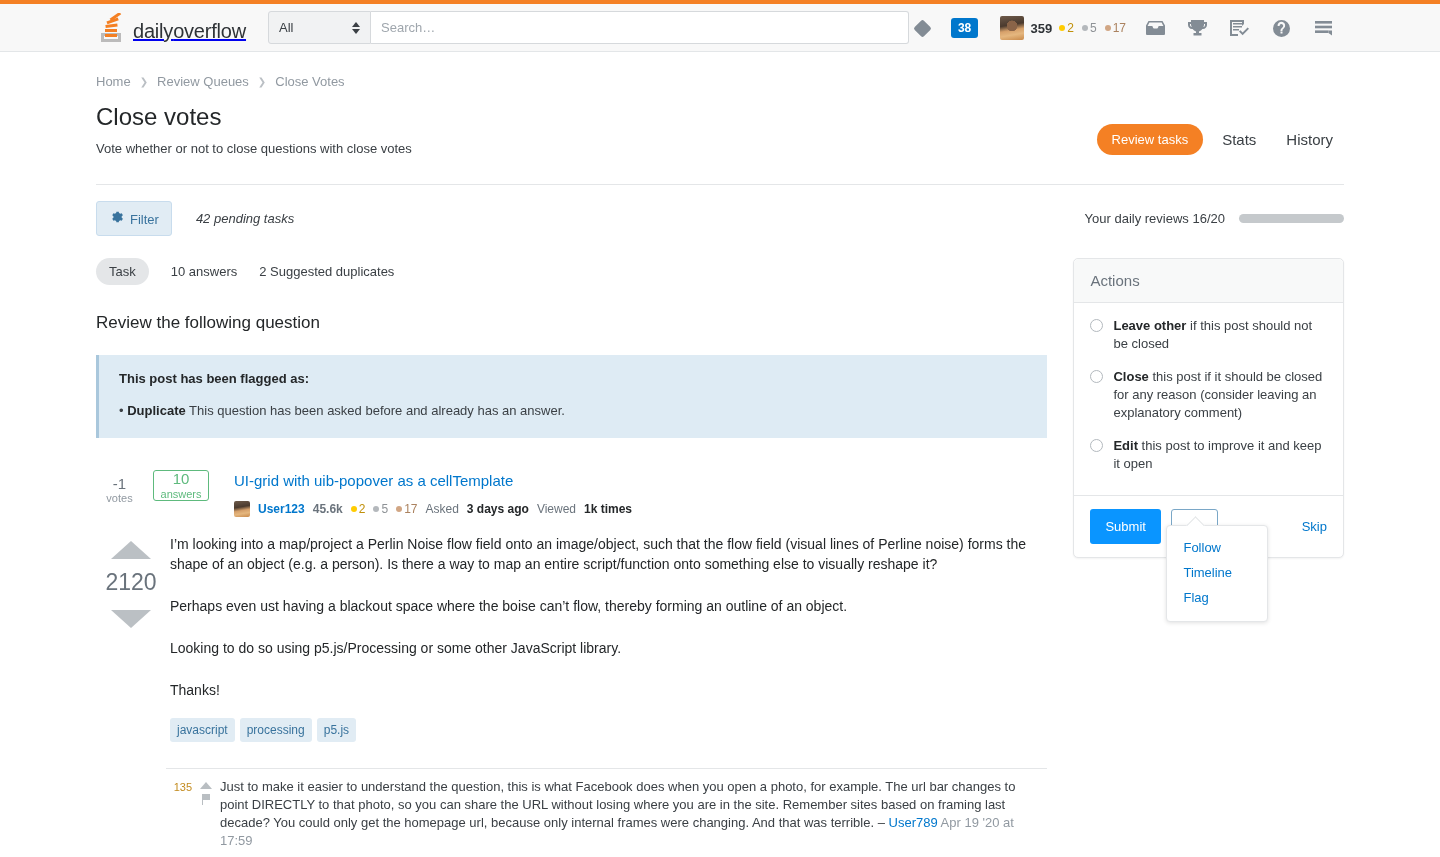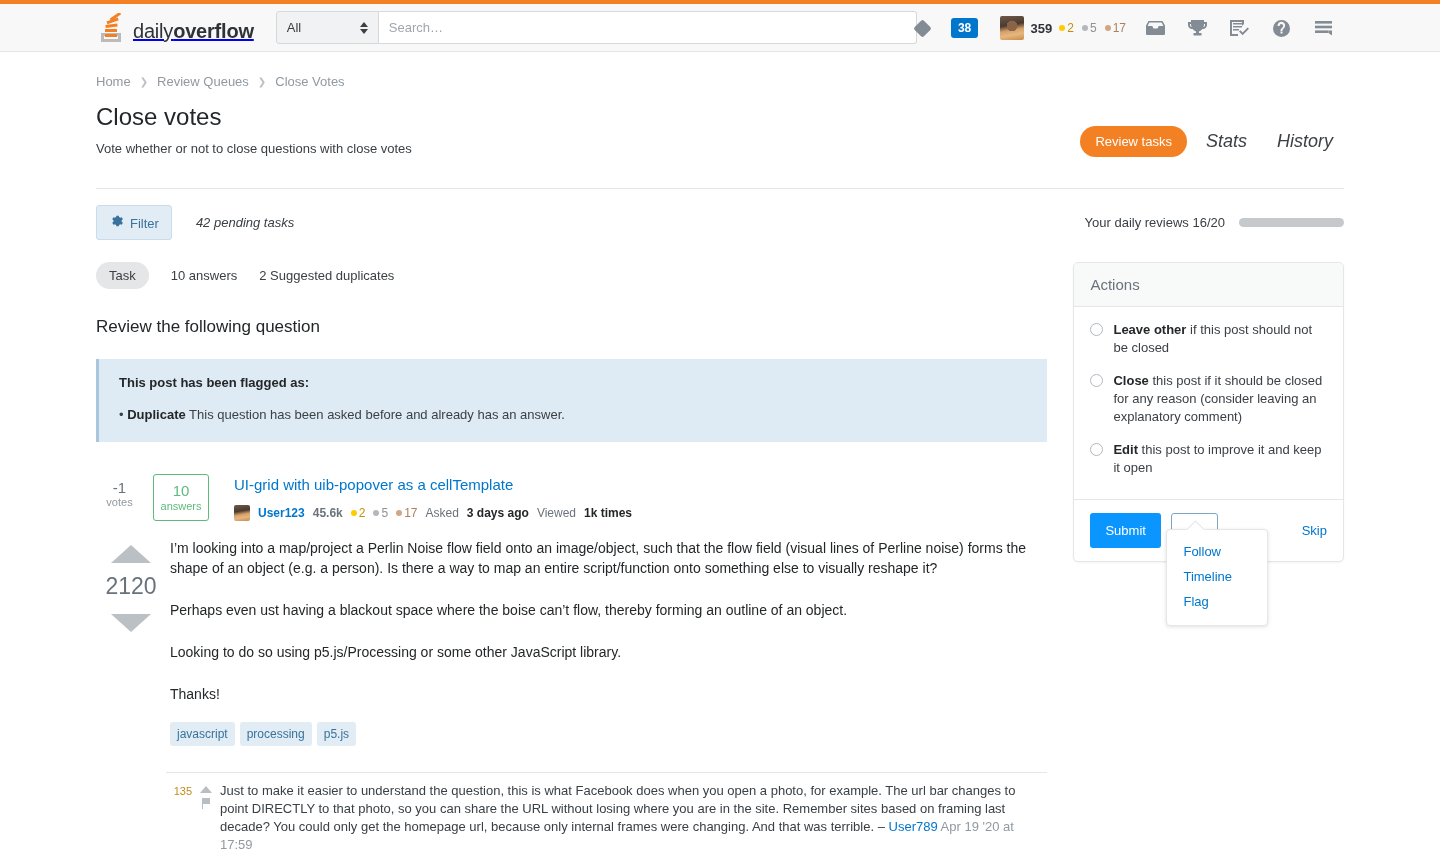--- a/index.html
+++ b/index.html
@@ -19,21 +19,21 @@
     background: #F8F8F8;
     border-bottom: 1px solid #E3E6E8;
     display: flex;
     align-items: center;
     padding: 0 0 0 100px;
     position: relative;
   }
   .logo { display: flex; align-items: flex-end; gap: 7px; margin-right: 22px; }
   .logo-mark { width: 26px; height: 30px; position: relative; display: block; }
   .logo-text { font-size: 20px; color: #2F3337; letter-spacing: -0.2px; line-height: 1; padding-bottom: 2px; }
-  .logo-text b { font-weight: bold; }
+  .logo-text b { font-weight: normal; }
 
   .searchwrap { display: flex; align-items: center; }
   .search-select {
     width: 103px; height: 33px;
     border: 1px solid #d6d9dc; border-radius: 3px 0 0 3px;
     background: #F1F2F3;
     display: flex; align-items: center; justify-content: space-between;
     padding: 0 10px; font-size: 13px; color: #3b4045;
   }
   .sel-arrows { display: flex; flex-direction: column; gap: 2px; align-items: center; }
@@ -86,21 +86,21 @@
 
   .titlerow { display: flex; justify-content: space-between; align-items: flex-start; margin-top: 14px; }
   .ptitle { font-size: 24px; font-weight: normal; color: #242729; margin: 0; }
   .psub { font-size: 13px; color: #3b4045; margin-top: 10px; }
   .navtabs { display: flex; align-items: center; gap: 8px; margin-top: 20px; }
   .tab-pill {
     background: #F48024; color: #fff; font-size: 13px;
     padding: 8px 15px; border-radius: 999px; border: none;
     font-family: "Liberation Sans", sans-serif; cursor: pointer;
   }
-  .tab-plain { color: #3b4045; font-size: 18px; padding: 8px 11px; text-decoration: none; font-style: italic; }
+  .tab-plain { color: #3b4045; font-size: 15px; padding: 8px 11px; text-decoration: none; }
 
   .toolbar {
     margin-top: 28px; border-top: 1px solid #E4E6E8;
     padding-top: 16px;
     display: flex; align-items: center; justify-content: space-between;
   }
   .toolbar-left { display: flex; align-items: center; gap: 24px; }
   .filter-btn {
     display: flex; align-items: flex-end; gap: 7px;
     background: #E1ECF4; border: 1px solid #c8dced; color: #39739d;
@@ -134,21 +134,21 @@
   .flagbox .fb-title { font-weight: bold; color: #242729; }
   .flagbox .fb-item { margin-top: 17px; color: #3b4045; }
   .flagbox .fb-item b { color: #242729; }
 
   
   .qsummary { display: flex; align-items: flex-start; gap: 0; margin-top: 32px; }
   .qstats { width: 47px; text-align: center; padding-top: 5px; }
   .qstat-num { font-size: 15px; color: #6a737c; line-height: 1.15; }
   .qstat-lbl { font-size: 11px; color: #9199A1; }
   .qans {
-    width: 56px; height: 47px; border: 1px solid #5eba7d; border-radius: 3px;
+    width: 56px; height: 31px; border: 1px solid #5eba7d; border-radius: 3px;
     display: flex; flex-direction: column; align-items: center; justify-content: center;
     color: #5eba7d; margin-left: 10px; flex: none;
   }
   .qans-num { font-size: 15px; line-height: 1.1; }
   .qans-lbl { font-size: 11px; }
   .qmeta { margin-left: 25px; padding-top: 2px; }
   .qlink { color: #0077CC; font-size: 15px; text-decoration: none; }
   .qmeta-row { display: flex; align-items: center; gap: 8px; margin-top: 11px; font-size: 12px; color: #6a737c; }
   .mini-avatar {
     width: 16px; height: 16px; border-radius: 2px; flex: none;

